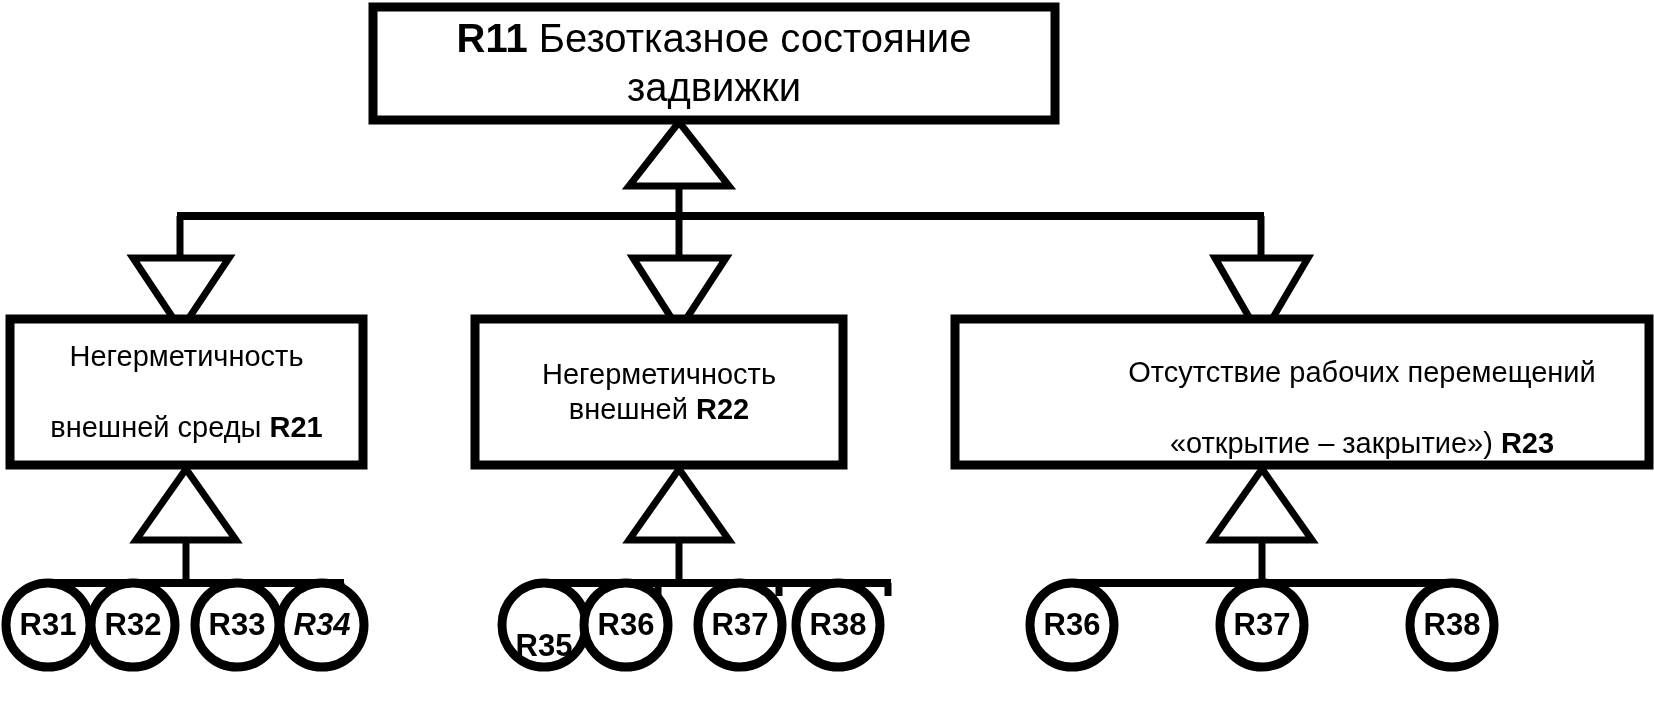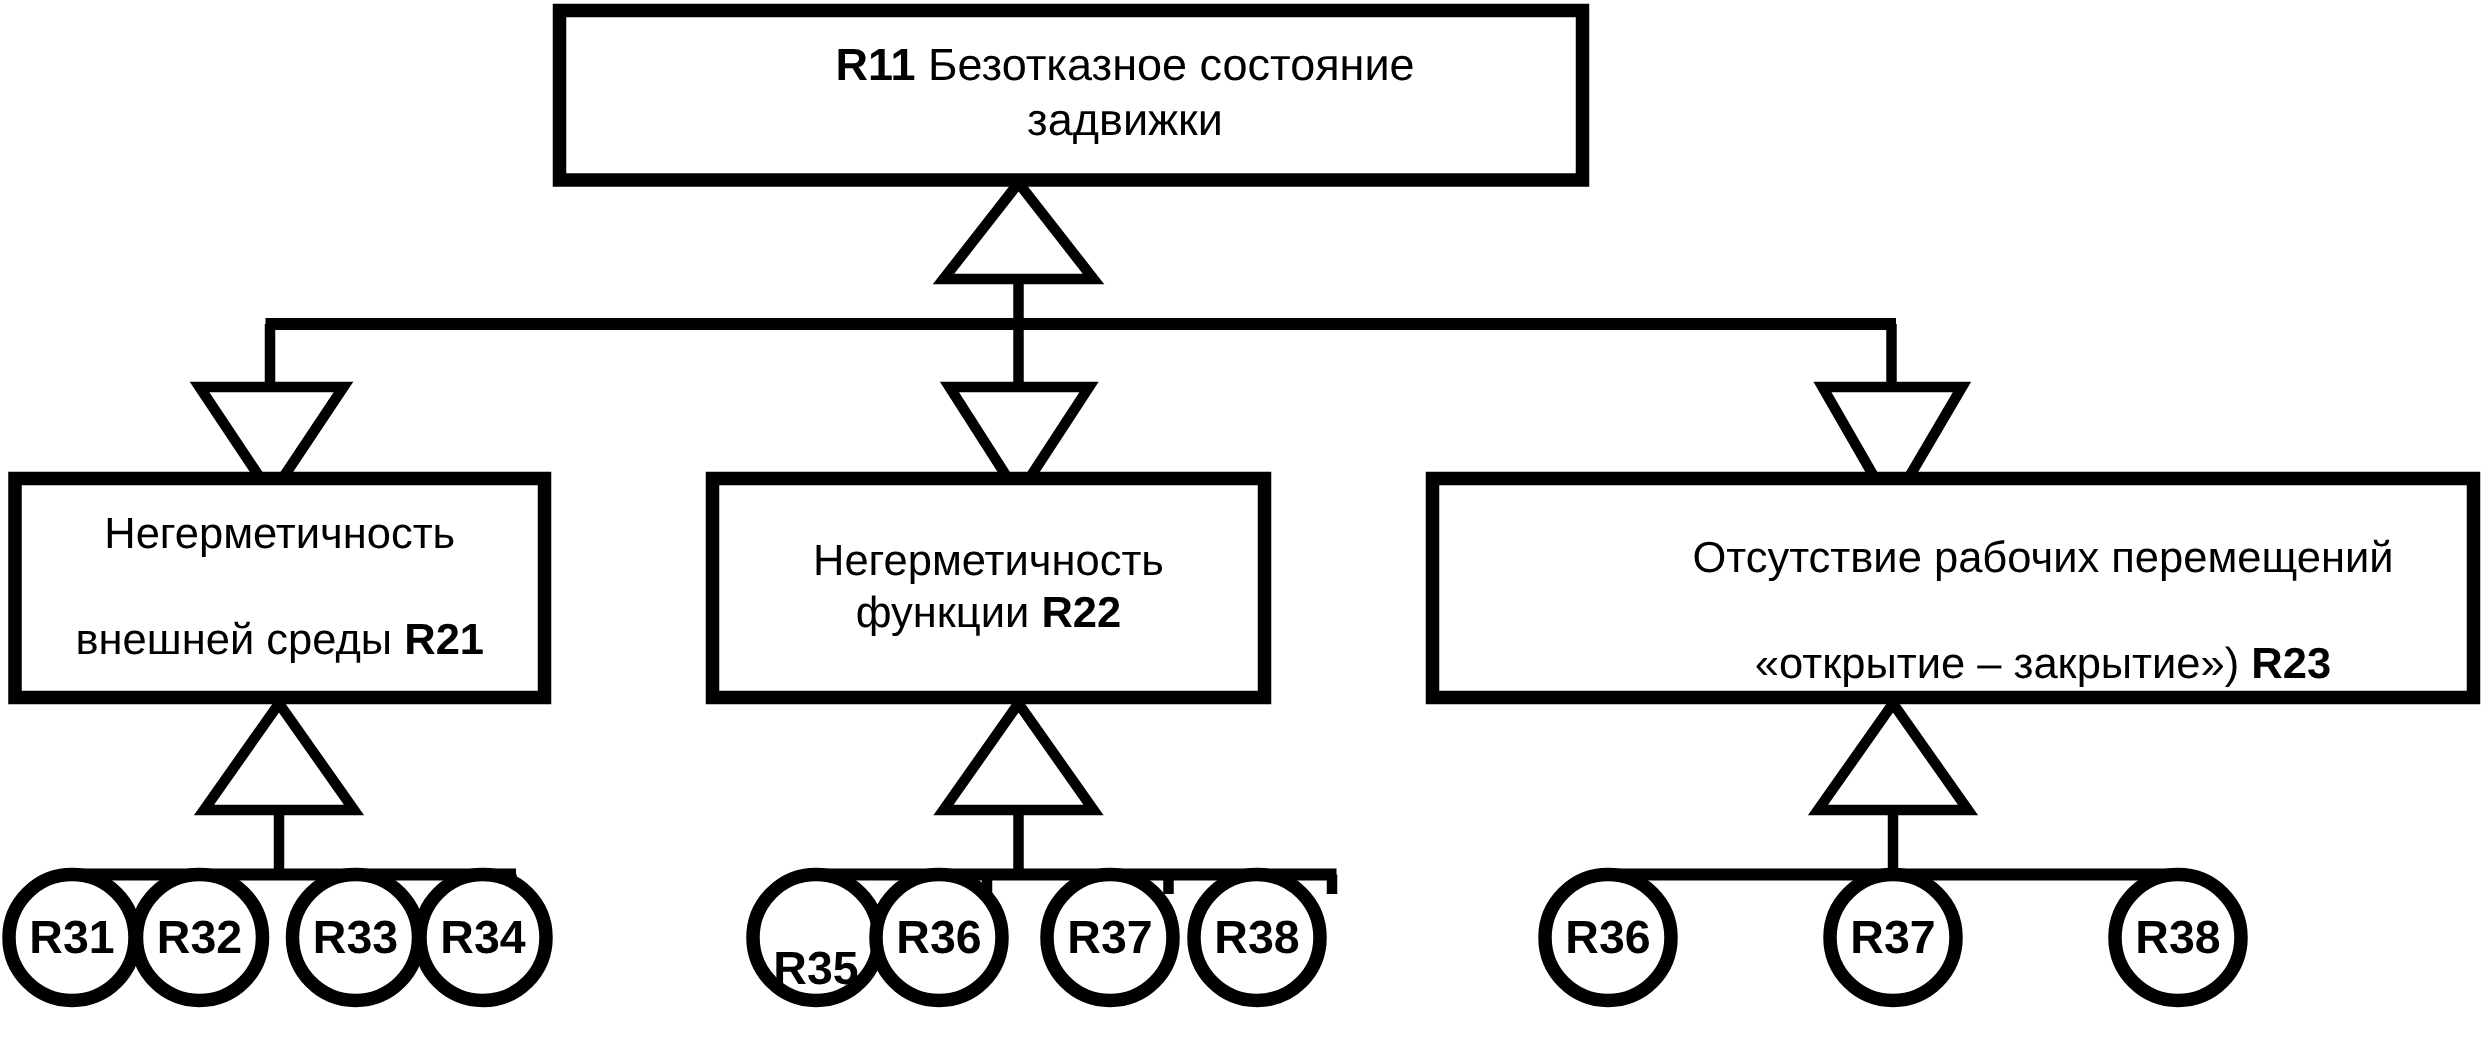--- a/index.html
+++ b/index.html
@@ -33,22 +33,21 @@
     color: #000000;
     font-family: "Liberation Sans", sans-serif;
     line-height: 1.22;
     pointer-events: none;
   }
   .box-label {
     font-size: 29px;
     font-weight: normal;
   }
   .box-label.top {
-    font-size: 30px;
-    padding-left: 36px;
+    font-size: 40px;
   }
   .box-label b {
     font-weight: bold;
   }
   .circle-label {
     font-size: 31px;
     font-weight: bold;
   }
 </style>
 </head>
@@ -131,38 +130,38 @@
       <span>Негерметичность</span><br>
       <br>
       <span>внешней среды</span>
       <b>R21</b>
     </div>
   </div>
 
   <div class="node-label box-label" style="left:480px; top:322px; width:358px; height:140px;">
     <div>
       <span>Негерметичность</span><br>
-      <span>функции</span>
+      <span>внешней</span>
       <b>R22</b>
     </div>
   </div>
 
   <div class="node-label box-label" style="left:960px; top:338px; width:804px; height:140px;">
     <div>
       <span>Отсутствие рабочих перемещений</span><br>
       <br>
       <span>«открытие – закрытие»)</span>
       <b>R23</b>
     </div>
   </div>
 
   <div class="node-label circle-label" style="left:6px; top:604px; width:84px; height:42px;text-align:right;">R31</div>
   <div class="node-label circle-label" style="left:91px; top:604px; width:84px; height:42px;">R32</div>
   <div class="node-label circle-label" style="left:195px; top:604px; width:84px; height:42px;">R33</div>
-  <div class="node-label circle-label" style="left:280px; top:604px; width:84px; height:42px;">R34</div>
+  <div class="node-label circle-label" style="left:280px; top:604px; width:84px; height:42px;font-style:italic;">R34</div>
 
   <div class="node-label circle-label" style="left:502px; top:625px; width:84px; height:42px;">R35</div>
   <div class="node-label circle-label" style="left:584px; top:604px; width:84px; height:42px;">R36</div>
   <div class="node-label circle-label" style="left:698px; top:604px; width:84px; height:42px;">R37</div>
   <div class="node-label circle-label" style="left:796px; top:604px; width:84px; height:42px;">R38</div>
 
   <div class="node-label circle-label" style="left:1030px; top:604px; width:84px; height:42px;">R36</div>
   <div class="node-label circle-label" style="left:1220px; top:604px; width:84px; height:42px;">R37</div>
   <div class="node-label circle-label" style="left:1410px; top:604px; width:84px; height:42px;">R38</div>
 

